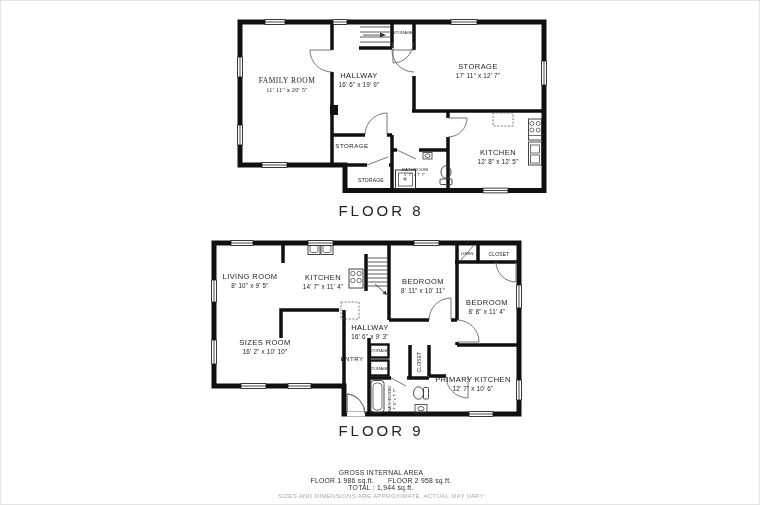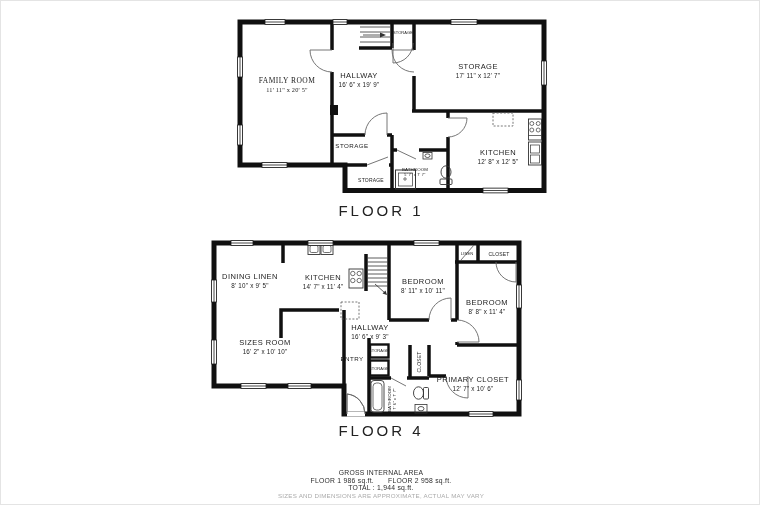--- a/index.html
+++ b/index.html
@@ -259,24 +259,24 @@
   <div class="room-label sz5" style="left:370px;top:179px;">
     <div class="rname">STORAGE</div>
   </div>
   <div class="room-label sz4" style="left:402px;top:32px;">
     <div class="rname">STORAGE</div>
   </div>
   <div class="room-label tinybath" style="left:414px;top:171px;">
     <div class="rname">BATHROOM</div>
     <div class="rdims">5' 7" x 7' 7"</div>
   </div>
-  <div class="floor-title" style="top:201px;">FLOOR 1</div>
+  <div class="floor-title" style="top:201px;">FLOOR 8</div>
 
   <div class="room-label" style="left:249px;top:280px;">
-    <div class="rname">DINING LINEN</div>
+    <div class="rname">LIVING ROOM</div>
     <div class="rdims">8' 10" x 9' 5"</div>
   </div>
   <div class="room-label" style="left:322px;top:281px;">
     <div class="rname">KITCHEN</div>
     <div class="rdims">14' 7" x 11' 4"</div>
   </div>
   <div class="room-label" style="left:422px;top:285px;">
     <div class="rname">BEDROOM</div>
     <div class="rdims">8' 11" x 10' 11"</div>
   </div>
@@ -304,28 +304,28 @@
   <div class="room-label sz4" style="left:378px;top:350px;">
     <div class="rname">STORAGE</div>
   </div>
   <div class="room-label sz4" style="left:378px;top:368px;">
     <div class="rname">STORAGE</div>
   </div>
   <div class="room-label sz5 rot" style="left:418px;top:361px;">
     <div class="rname">CLOSET</div>
   </div>
   <div class="room-label" style="left:472px;top:383px;">
-    <div class="rname">PRIMARY CLOSET</div>
+    <div class="rname">PRIMARY KITCHEN</div>
     <div class="rdims">12' 7" x 10' 6"</div>
   </div>
   <div class="room-label tinybath rot" style="left:391px;top:398px;">
     <div class="rname">BATHROOM</div>
     <div class="rdims">7' 6" x 7' 7"</div>
   </div>
-  <div class="floor-title" style="top:421px;">FLOOR 4</div>
+  <div class="floor-title" style="top:421px;">FLOOR 9</div>
 
   <div class="footer-line" style="top:468px;">GROSS INTERNAL AREA</div>
   <div class="footer-line" style="top:475.5px;">
     <span>FLOOR 1 986 sq.ft.</span><span class="gap"></span><span>FLOOR 2 958 sq.ft.</span>
   </div>
   <div class="footer-line" style="top:483px;">TOTAL :   1,944 sq.ft.</div>
   <div class="footer-line disclaimer" style="top:490.5px;">SIZES AND DIMENSIONS ARE APPROXIMATE, ACTUAL MAY VARY</div>
 
 </div>
 

